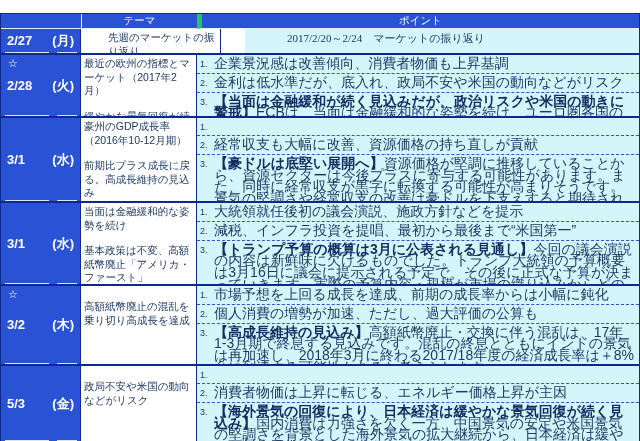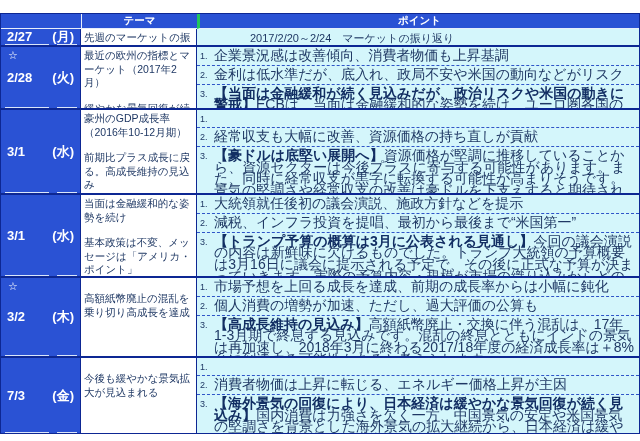--- a/index.html
+++ b/index.html
@@ -8,30 +8,30 @@
   .page { position:relative; width:640px; height:441px; }
 
   .sheet {
     position:absolute; top:13px; left:0; width:640px;
     border:1px solid #0d2793;
     background:#ffffff;
   }
 
   
   .hrow { display:flex; height:15px; background:#2a52d4; }
-  .hcell { color:#ffffff; font-weight:bold; font-size:10.5px; line-height:13px;
+  .hcell { color:#ffffff; font-weight:normal; font-size:10.5px; line-height:13px;
     text-align:center; border-bottom:1px solid #e8eefb; }
   .hc-date { width:80px; }
   .hc-theme { width:116px; border-left:1px solid #e8eefb; }
-  .hc-points { flex:1; border-left:3px solid #22c55e; }
+  .hc-points { flex:1; border-left:5px solid #22c55e; }
 
   
   .row { display:flex; overflow:hidden; }
   .row + .row { border-top:2px solid #0d2793; }
-  .r0 { height:16px; } .r1 { height:63px; } .r2 { height:85px; }
+  .r0 { height:24px;gap:24px; } .r1 { height:63px; } .r2 { height:85px; }
   .r3 { height:83px; } .r4 { height:80px; } .r5 { height:77px; }
 
   
   .cell-date { width:80px; background:#2a52d4; position:relative;
     display:flex; flex-direction:column; justify-content:center;
     border-right:1px solid #0d2793; overflow:hidden; }
   .cell-date::before { content:""; position:absolute; bottom:0; left:4px;
     width:44px; height:1px; background:#dbe6fa; }
   .cell-date::after { content:""; position:absolute; bottom:0; left:56px;
     width:20px; height:1px; background:#dbe6fa; }
@@ -48,21 +48,21 @@
   .cell-theme .sub:empty { display:none; }
 
   
   .cell-pts { flex:1; background:#d4f6fb; display:flex; flex-direction:column;
     overflow:hidden; }
   .pt { display:flex; padding:3px 4px 3px 3px; }
   .pt + .pt { border-top:1px dashed #2f55c8; }
   .num { min-width:14px; font-size:9px; color:#1f3864; padding-top:1px; }
   .ptx { flex:1; font-size:14px; line-height:11.8px; color:#1f3864; }
   .b { font-weight:bold; color:#122e63;margin-top:8px; }
-  .pts-head .pt { padding-left:39px; }
+  .pts-head .pt { padding-left:28px;font-family:Liberation Serif, serif; }
   .pts-head .ptx { font-size:11px; line-height:12.5px; }
 </style>
 </head>
 <body>
 
 <div class="page">
   <div class="sheet">
 
     <div class="hrow">
       <div class="hcell hc-date"></div>
@@ -148,21 +148,21 @@
     <div class="row r3">
       <div class="cell-date">
         <span class="star"></span>
         <div class="dline">
           <span>3/1</span>
           <span>(水)</span>
         </div>
       </div>
       <div class="cell-theme">
         <div class="ttl">当面は金融緩和的な姿勢を続け</div>
-        <div class="sub">基本政策は不変、メッセージは「アメリカ・ポイント」</div>
+        <div class="sub">基本政策は不変、高額紙幣廃止「アメリカ・ファースト」</div>
       </div>
       <div class="cell-pts">
         <div class="pt">
           <span class="num">1.</span>
           <span class="ptx"><span class="b"></span><span>大統領就任後初の議会演説、施政方針などを提示</span></span>
         </div>
         <div class="pt">
           <span class="num">2.</span>
           <span class="ptx"><span class="b"></span><span>減税、インフラ投資を提唱、最初から最後まで“米国第一”</span></span>
         </div>
@@ -197,26 +197,26 @@
           <span class="num">3.</span>
           <span class="ptx"><span class="b">【高成長維持の見込み】</span><span>高額紙幣廃止・交換に伴う混乱は、17年1-3月期で終息する見込みです。混乱の終息とともにインドの景気は再加速し、2018年3月に終わる2017/18年度の経済成長率は＋8%台に到達する可能性もあると考えられます。</span></span>
         </div>
       </div>
     </div>
 
     <div class="row r5">
       <div class="cell-date">
         <span class="star"></span>
         <div class="dline">
-          <span>7/3</span>
+          <span>5/3</span>
           <span>(金)</span>
         </div>
       </div>
       <div class="cell-theme">
-        <div class="sub">今後も緩やかな景気拡大が見込まれる</div>
+        <div class="sub">政局不安や米国の動向などがリスク</div>
       </div>
       <div class="cell-pts">
         <div class="pt">
           <span class="num">1.</span>
         </div>
         <div class="pt">
           <span class="num">2.</span>
           <span class="ptx"><span class="b"></span><span>消費者物価は上昇に転じる、エネルギー価格上昇が主因</span></span>
         </div>
         <div class="pt">

